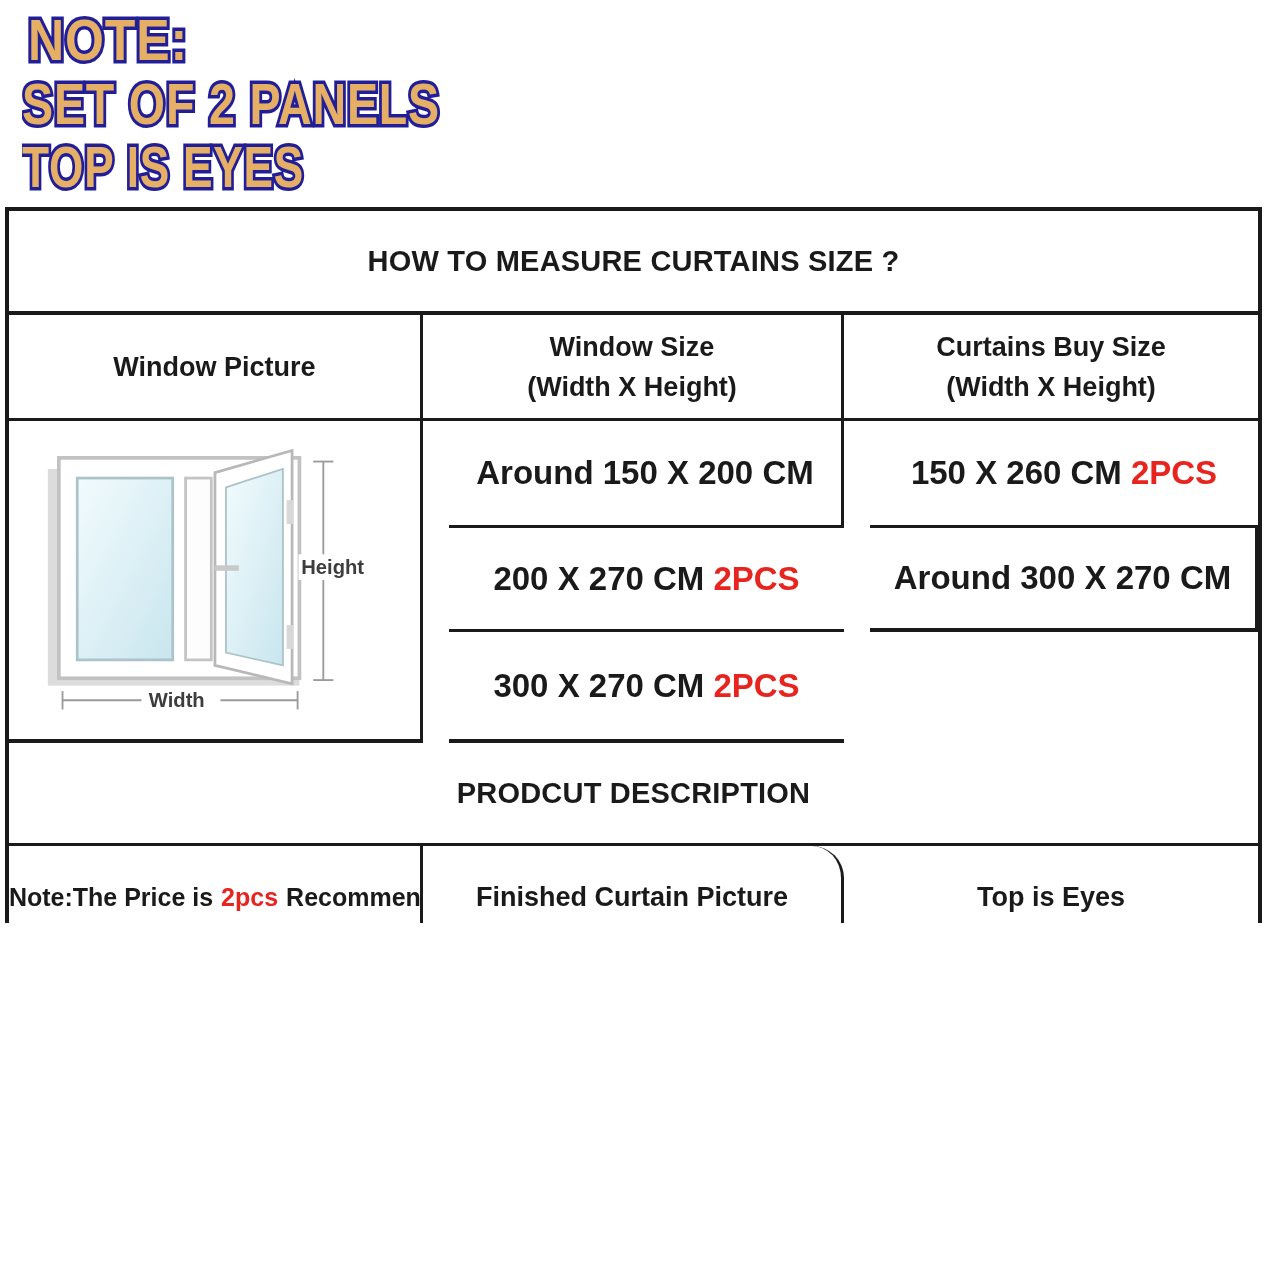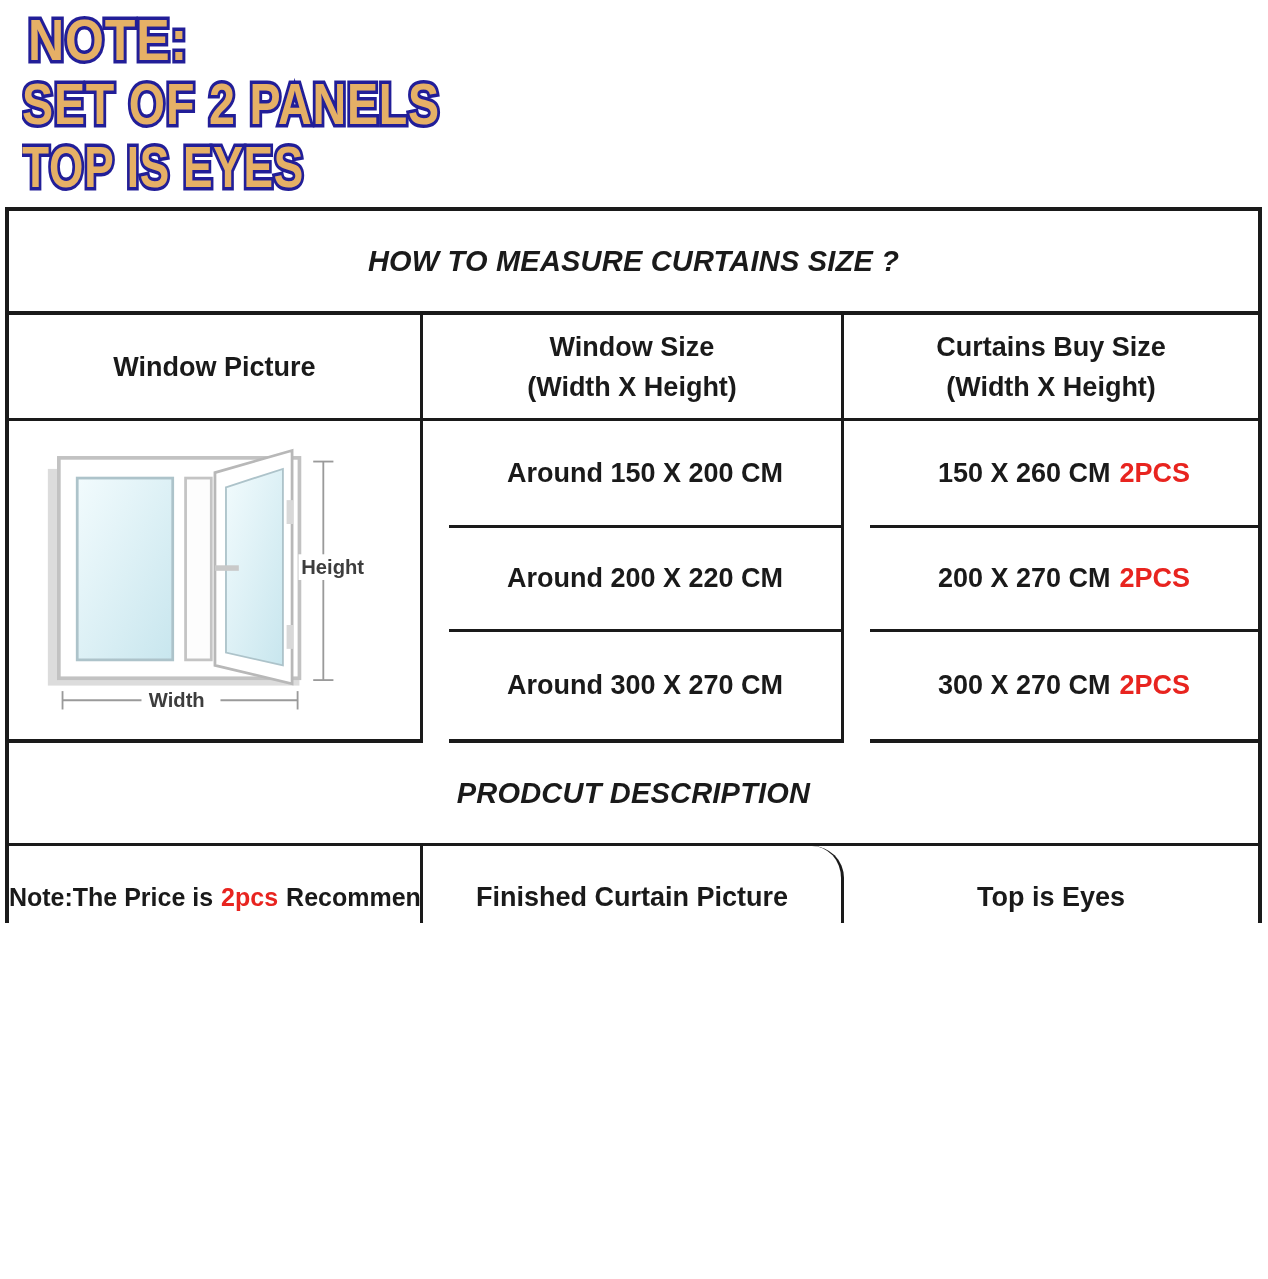--- a/index.html
+++ b/index.html
@@ -40,24 +40,24 @@
   .cell {
     display:flex; flex-direction:column;
     align-items:center; justify-content:center;
     text-align:center;
     font-weight:bold;
     overflow:hidden;
   }
   .br  { border-right:3px solid #1a1a1a; }
   .bb  { border-bottom:3px solid #1a1a1a; }
   .bb4 { border-bottom:4px solid #1a1a1a; }
-  .span3 { grid-column:1 / 4;font-style:italic; }
+  .span3 { grid-column:1 / 4; }
   .title-cell   { font-size:29px; letter-spacing:0.2px; }
   .head-cell    { font-size:27px; line-height:40px; }
-  .size-cell    { font-size:27px;margin-left:26px; }
+  .size-cell    { font-size:33px;margin-left:26px; }
   .size-line { display:flex; align-items:flex-start; gap:9px; }
   .red { color:#e8241f; }
   .label-cell   { font-size:27px;border-radius:32px; }
   .price-cell   { font-size:25px; }
   .price-line { display:flex; align-items:baseline; gap:8px; white-space:nowrap;margin-left:16px; }
   .window-cell { grid-row:3 / 6; grid-column:1; }
   .img-cell { padding:13px;align-items:flex-end; }
   .img-cell svg { display:block; width:100%; height:100%; }
   .window-cell svg { display:block; width:100%; height:100%; }
 
@@ -133,23 +133,20 @@
     <div class="cell br bb size-cell">
       <span>Around 150 X 200 CM</span>
     </div>
     <div class="cell bb size-cell">
       <span class="size-line">
         <span>150 X 260 CM</span>
         <span class="red">2PCS</span>
       </span>
     </div>
 
-    <div class="cell br bb size-cell">
-      <span>Around 200 X 220 CM</span>
-    </div>
     <div class="cell bb size-cell">
       <span class="size-line">
         <span>200 X 270 CM</span>
         <span class="red">2PCS</span>
       </span>
     </div>
 
     <div class="cell br bb4 size-cell">
       <span>Around 300 X 270 CM</span>
     </div>

